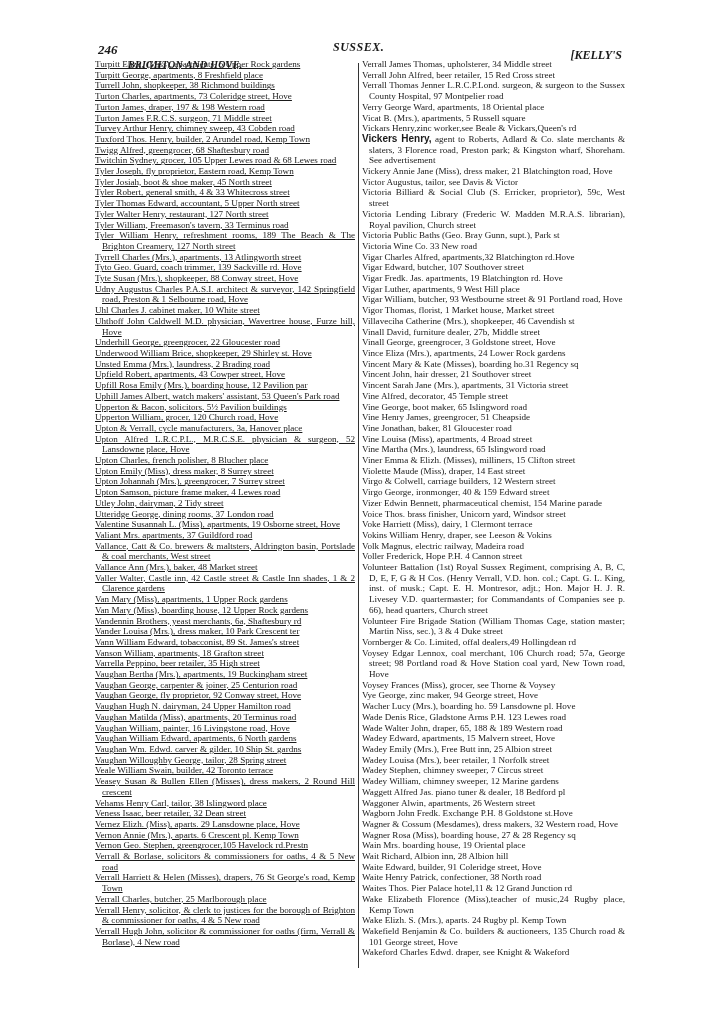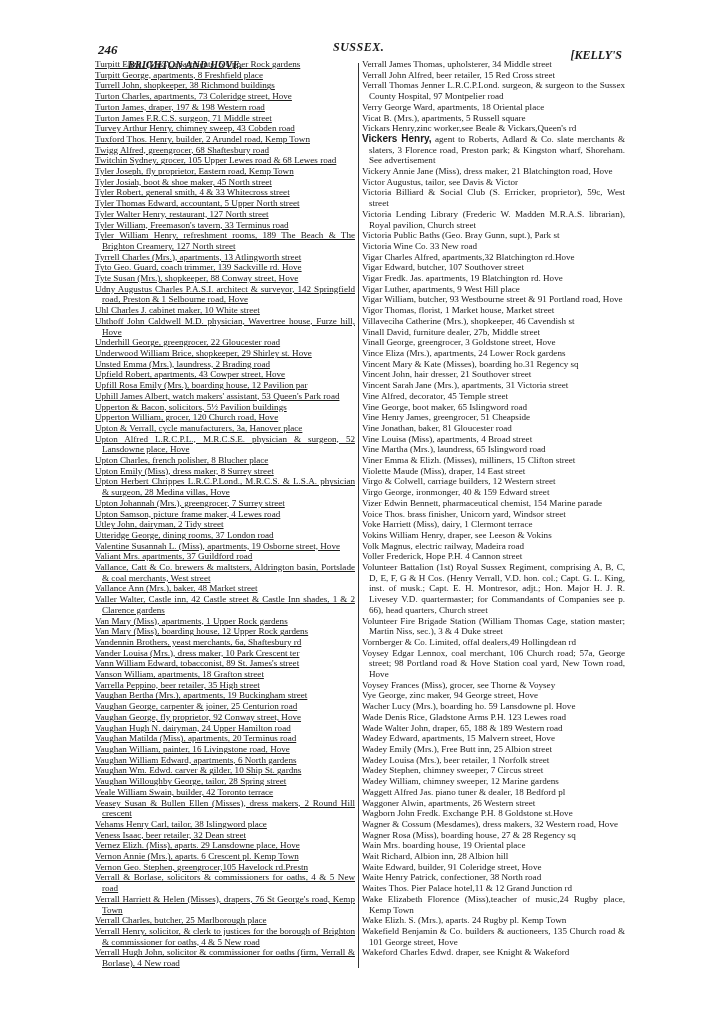--- a/index.html
+++ b/index.html
@@ -56,21 +56,20 @@
     <p class="entry">Unsted Emma (Mrs.), laundress, 2 Brading road</p>
     <p class="entry">Upfield Robert, apartments, 43 Cowper street, Hove</p>
     <p class="entry">Upfill Rosa Emily (Mrs.), boarding house, 12 Pavilion par</p>
     <p class="entry">Uphill James Albert, watch makers' assistant, 53 Queen's Park road</p>
     <p class="entry">Upperton &amp; Bacon, solicitors, 5½ Pavilion buildings</p>
     <p class="entry">Upperton William, grocer, 120 Church road, Hove</p>
     <p class="entry">Upton &amp; Verrall, cycle manufacturers, 3a, Hanover place</p>
     <p class="entry">Upton Alfred L.R.C.P.L., M.R.C.S.E. physician &amp; surgeon, 52 Lansdowne place, Hove</p>
     <p class="entry">Upton Charles, french polisher, 8 Blucher place</p>
     <p class="entry">Upton Emily (Miss), dress maker, 8 Surrey street</p>
-    <p class="entry">Upton Herbert Chrippes L.R.C.P.Lond., M.R.C.S. &amp; L.S.A. physician &amp; surgeon, 28 Medina villas, Hove</p>
     <p class="entry">Upton Johannah (Mrs.), greengrocer, 7 Surrey street</p>
     <p class="entry">Upton Samson, picture frame maker, 4 Lewes road</p>
     <p class="entry">Utley John, dairyman, 2 Tidy street</p>
     <p class="entry">Utteridge George, dining rooms, 37 London road</p>
     <p class="entry">Valentine Susannah L. (Miss), apartments, 19 Osborne street, Hove</p>
     <p class="entry">Valiant Mrs. apartments, 37 Guildford road</p>
     <p class="entry">Vallance, Catt &amp; Co. brewers &amp; maltsters, Aldrington basin, Portslade &amp; coal merchants, West street</p>
     <p class="entry">Vallance Ann (Mrs.), baker, 48 Market street</p>
     <p class="entry">Valler Walter, Castle inn, 42 Castle street &amp; Castle Inn shades, 1 &amp; 2 Clarence gardens</p>
     <p class="entry">Van Mary (Miss), apartments, 1 Upper Rock gardens</p>

